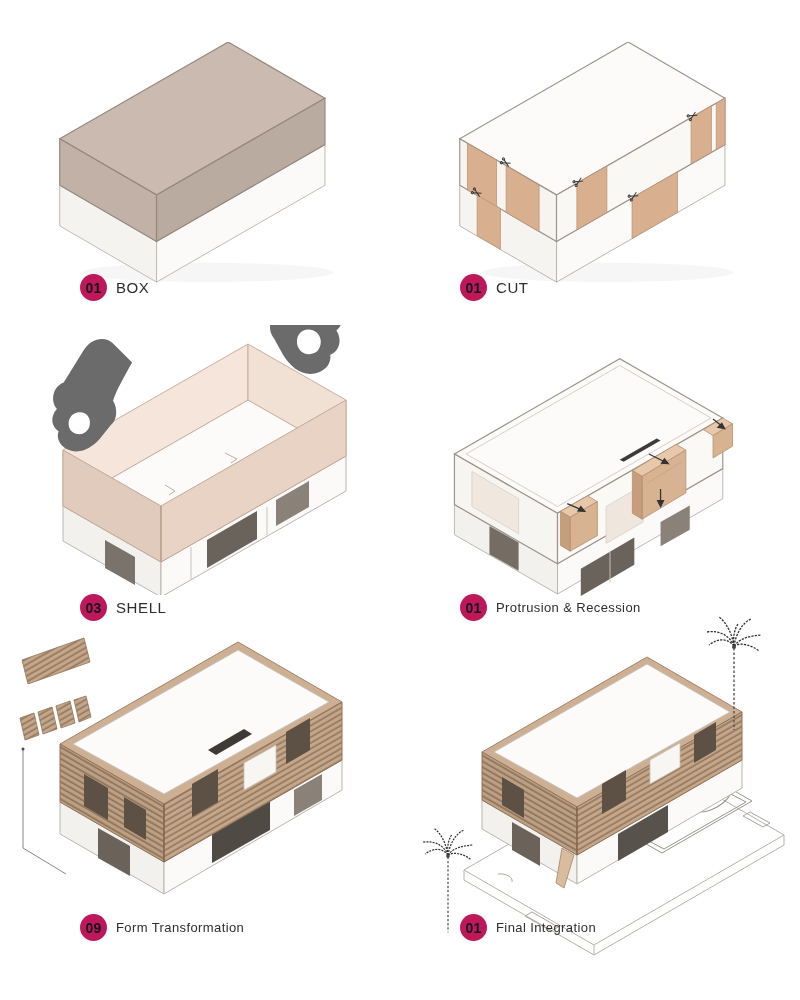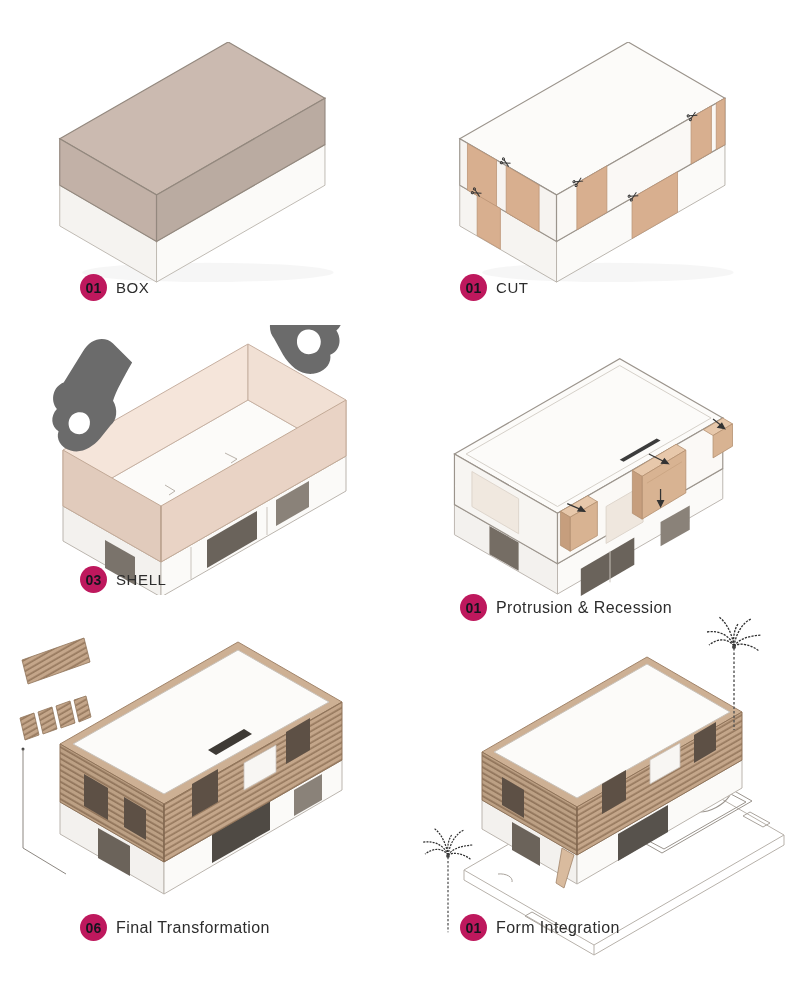--- a/index.html
+++ b/index.html
@@ -3,21 +3,21 @@
 <meta charset="utf-8">
 <style>
   html,body{margin:0;padding:0;background:#ffffff;}
   body{width:800px;height:1000px;position:relative;overflow:hidden;
        font-family:"Liberation Sans", sans-serif;}
   .step-illustration{position:absolute;}
   .step-label{position:absolute;display:flex;align-items:center;gap:9px;}
   .badge{width:27px;height:27px;border-radius:50%;background:#be185d;
          display:flex;align-items:center;justify-content:center;
          font-weight:bold;font-size:14px;color:#15151E;letter-spacing:.3px;}
-  .label-text{font-size:16px;color:#2D2D2D;letter-spacing:.4px;}
+  .label-text{font-size:13px;color:#2D2D2D;letter-spacing:.4px;}
   .label-upper .label-text{text-transform:uppercase;font-size:15px;letter-spacing:.6px;}
   svg{display:block;}
 </style>
 </head>
 <body>
 
 <svg class="step-illustration" style="left:38px;top:42px" width="330" height="242" viewBox="0 0 340 250">
   <ellipse cx="175" cy="238" rx="130" ry="10" fill="#000" opacity="0.035"></ellipse>
 
   <polygon points="22,148 122,206 122,248 22,190" fill="#F5F3F0" stroke="#BEB8B1" stroke-width="1"></polygon>
@@ -285,28 +285,28 @@
 </svg>
 
 <div class="step-label label-upper" style="left:80px;top:274px">
   <span class="badge">01</span>
   <span class="label-text">BOX</span>
 </div>
 <div class="step-label label-upper" style="left:460px;top:274px">
   <span class="badge">01</span>
   <span class="label-text">CUT</span>
 </div>
-<div class="step-label label-upper" style="left:80px;top:566px">
+<div class="step-label label-upper" style="left:80px;top:594px">
   <span class="badge">03</span>
   <span class="label-text">SHELL</span>
 </div>
 <div class="step-label" style="left:460px;top:594px">
   <span class="badge">01</span>
   <span class="label-text">Protrusion &amp; Recession</span>
 </div>
 <div class="step-label" style="left:80px;top:914px">
-  <span class="badge">06</span>
-  <span class="label-text">Final Transformation</span>
+  <span class="badge">09</span>
+  <span class="label-text">Form Transformation</span>
 </div>
 <div class="step-label" style="left:460px;top:914px">
   <span class="badge">01</span>
-  <span class="label-text">Form Integration</span>
+  <span class="label-text">Final Integration</span>
 </div>
 
 </body></html>

